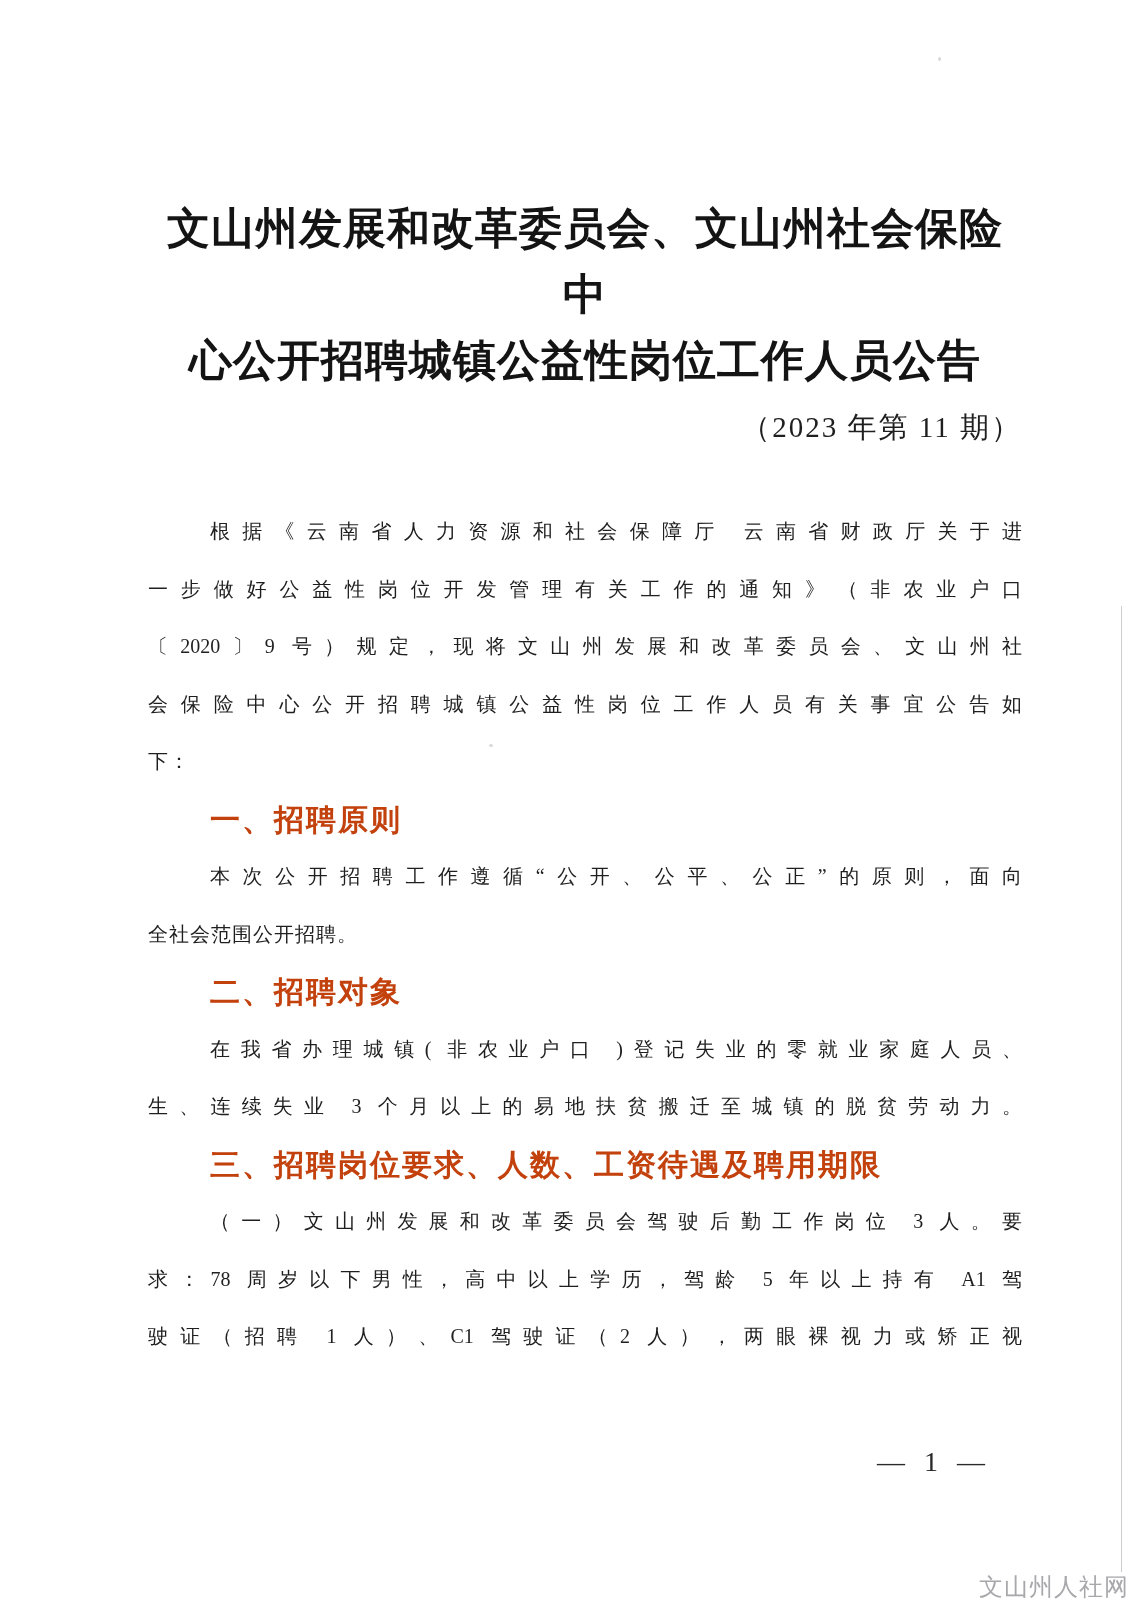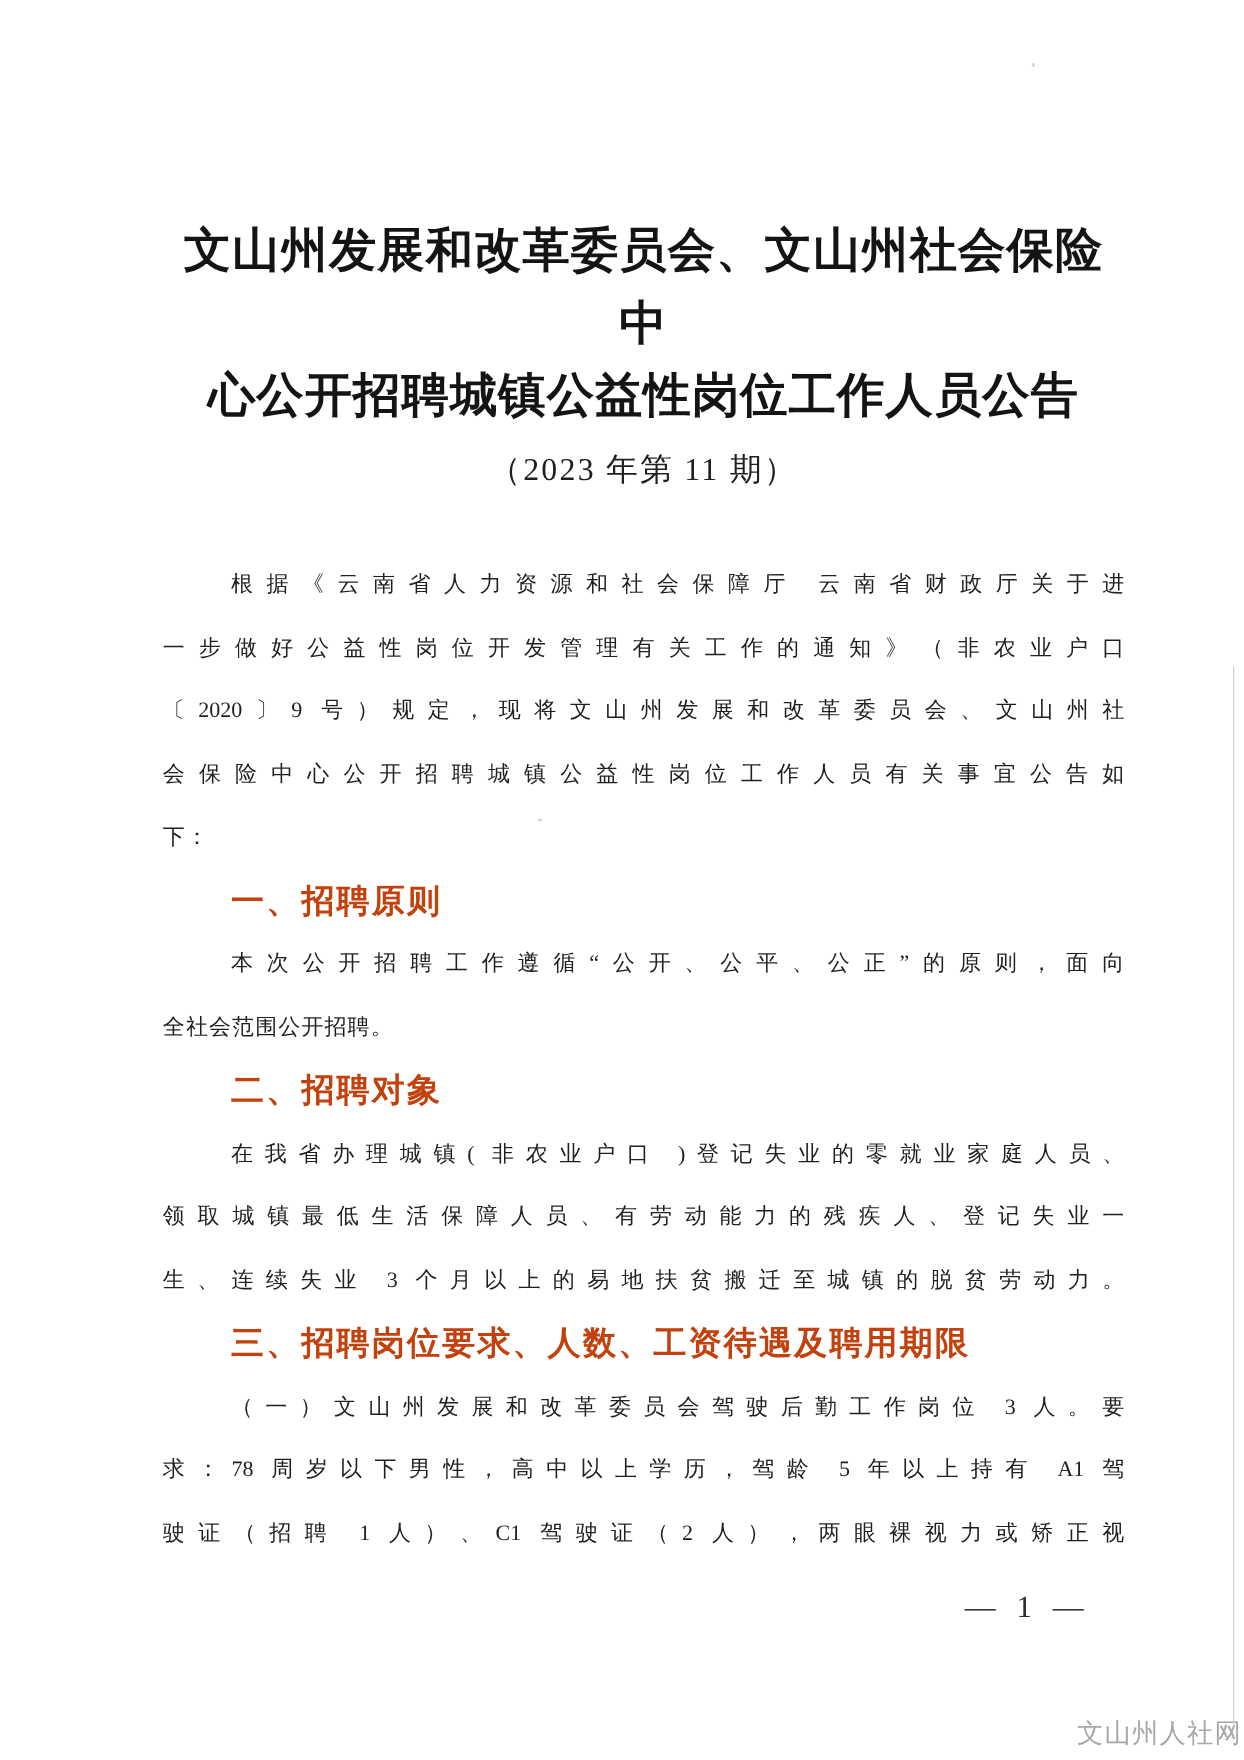--- a/index.html
+++ b/index.html
@@ -27,21 +27,21 @@
     text-align: center;
     font-size: 43px;
     line-height: 66px;
     font-weight: 700;
     letter-spacing: 1px;
     font-family: "Liberation Serif", serif;
     color: #141414;
   }
   .doc-subtitle {
     margin-top: 16px;
-    text-align: center;
+    text-align: right;
     font-size: 29px;
     line-height: 34px;
     letter-spacing: 2px;
     color: #1f1f1f;
   }
   .doc-body {
     margin-top: 59px;
   }
   .line {
     height: 57.5px;
@@ -74,21 +74,21 @@
     right: 140px;
     font-size: 28px;
     line-height: 40px;
     letter-spacing: 6px;
     color: #2a2a2a;
     font-family: "Liberation Serif", serif;
   }
   .watermark {
     position: absolute;
     right: 2px;
-    bottom: 10px;
+    bottom: 0px;
     font-size: 24px;
     line-height: 26px;
     letter-spacing: 1px;
     color: #a8a8ac;
     font-family: "Liberation Sans", sans-serif;
   }
   .edge-rule {
     position: absolute;
     left: 1121px;
     top: 606px;
@@ -116,21 +116,20 @@
         <div class="line body indent justify">根据《云南省人力资源和社会保障厅 云南省财政厅关于进</div>
         <div class="line body justify">一步做好公益性岗位开发管理有关工作的通知》（非农业户口</div>
         <div class="line body justify">〔2020〕9 号）规定，现将文山州发展和改革委员会、文山州社</div>
         <div class="line body justify">会保险中心公开招聘城镇公益性岗位工作人员有关事宜公告如</div>
         <div class="line body">下：</div>
         <div class="line heading indent">一、招聘原则</div>
         <div class="line body indent justify">本次公开招聘工作遵循“公开、公平、公正”的原则，面向</div>
         <div class="line body">全社会范围公开招聘。</div>
         <div class="line heading indent">二、招聘对象</div>
         <div class="line body indent justify">在我省办理城镇( 非农业户口 )登记失业的零就业家庭人员、</div>
-        <div class="line body justify">领取城镇最低生活保障人员、有劳动能力的残疾人、登记失业一</div>
         <div class="line body justify">生、连续失业 3 个月以上的易地扶贫搬迁至城镇的脱贫劳动力。</div>
         <div class="line heading indent">三、招聘岗位要求、人数、工资待遇及聘用期限</div>
         <div class="line body indent justify">（一）文山州发展和改革委员会驾驶后勤工作岗位 3 人。要</div>
         <div class="line body justify">求：78 周岁以下男性，高中以上学历，驾龄 5 年以上持有 A1 驾</div>
         <div class="line body justify">驶证（招聘 1 人）、C1 驾驶证（2 人），两眼裸视力或矫正视</div>
       </div>
   </div>
 
   <div class="page-number">— 1 —</div>
   <div class="watermark">文山州人社网</div>

